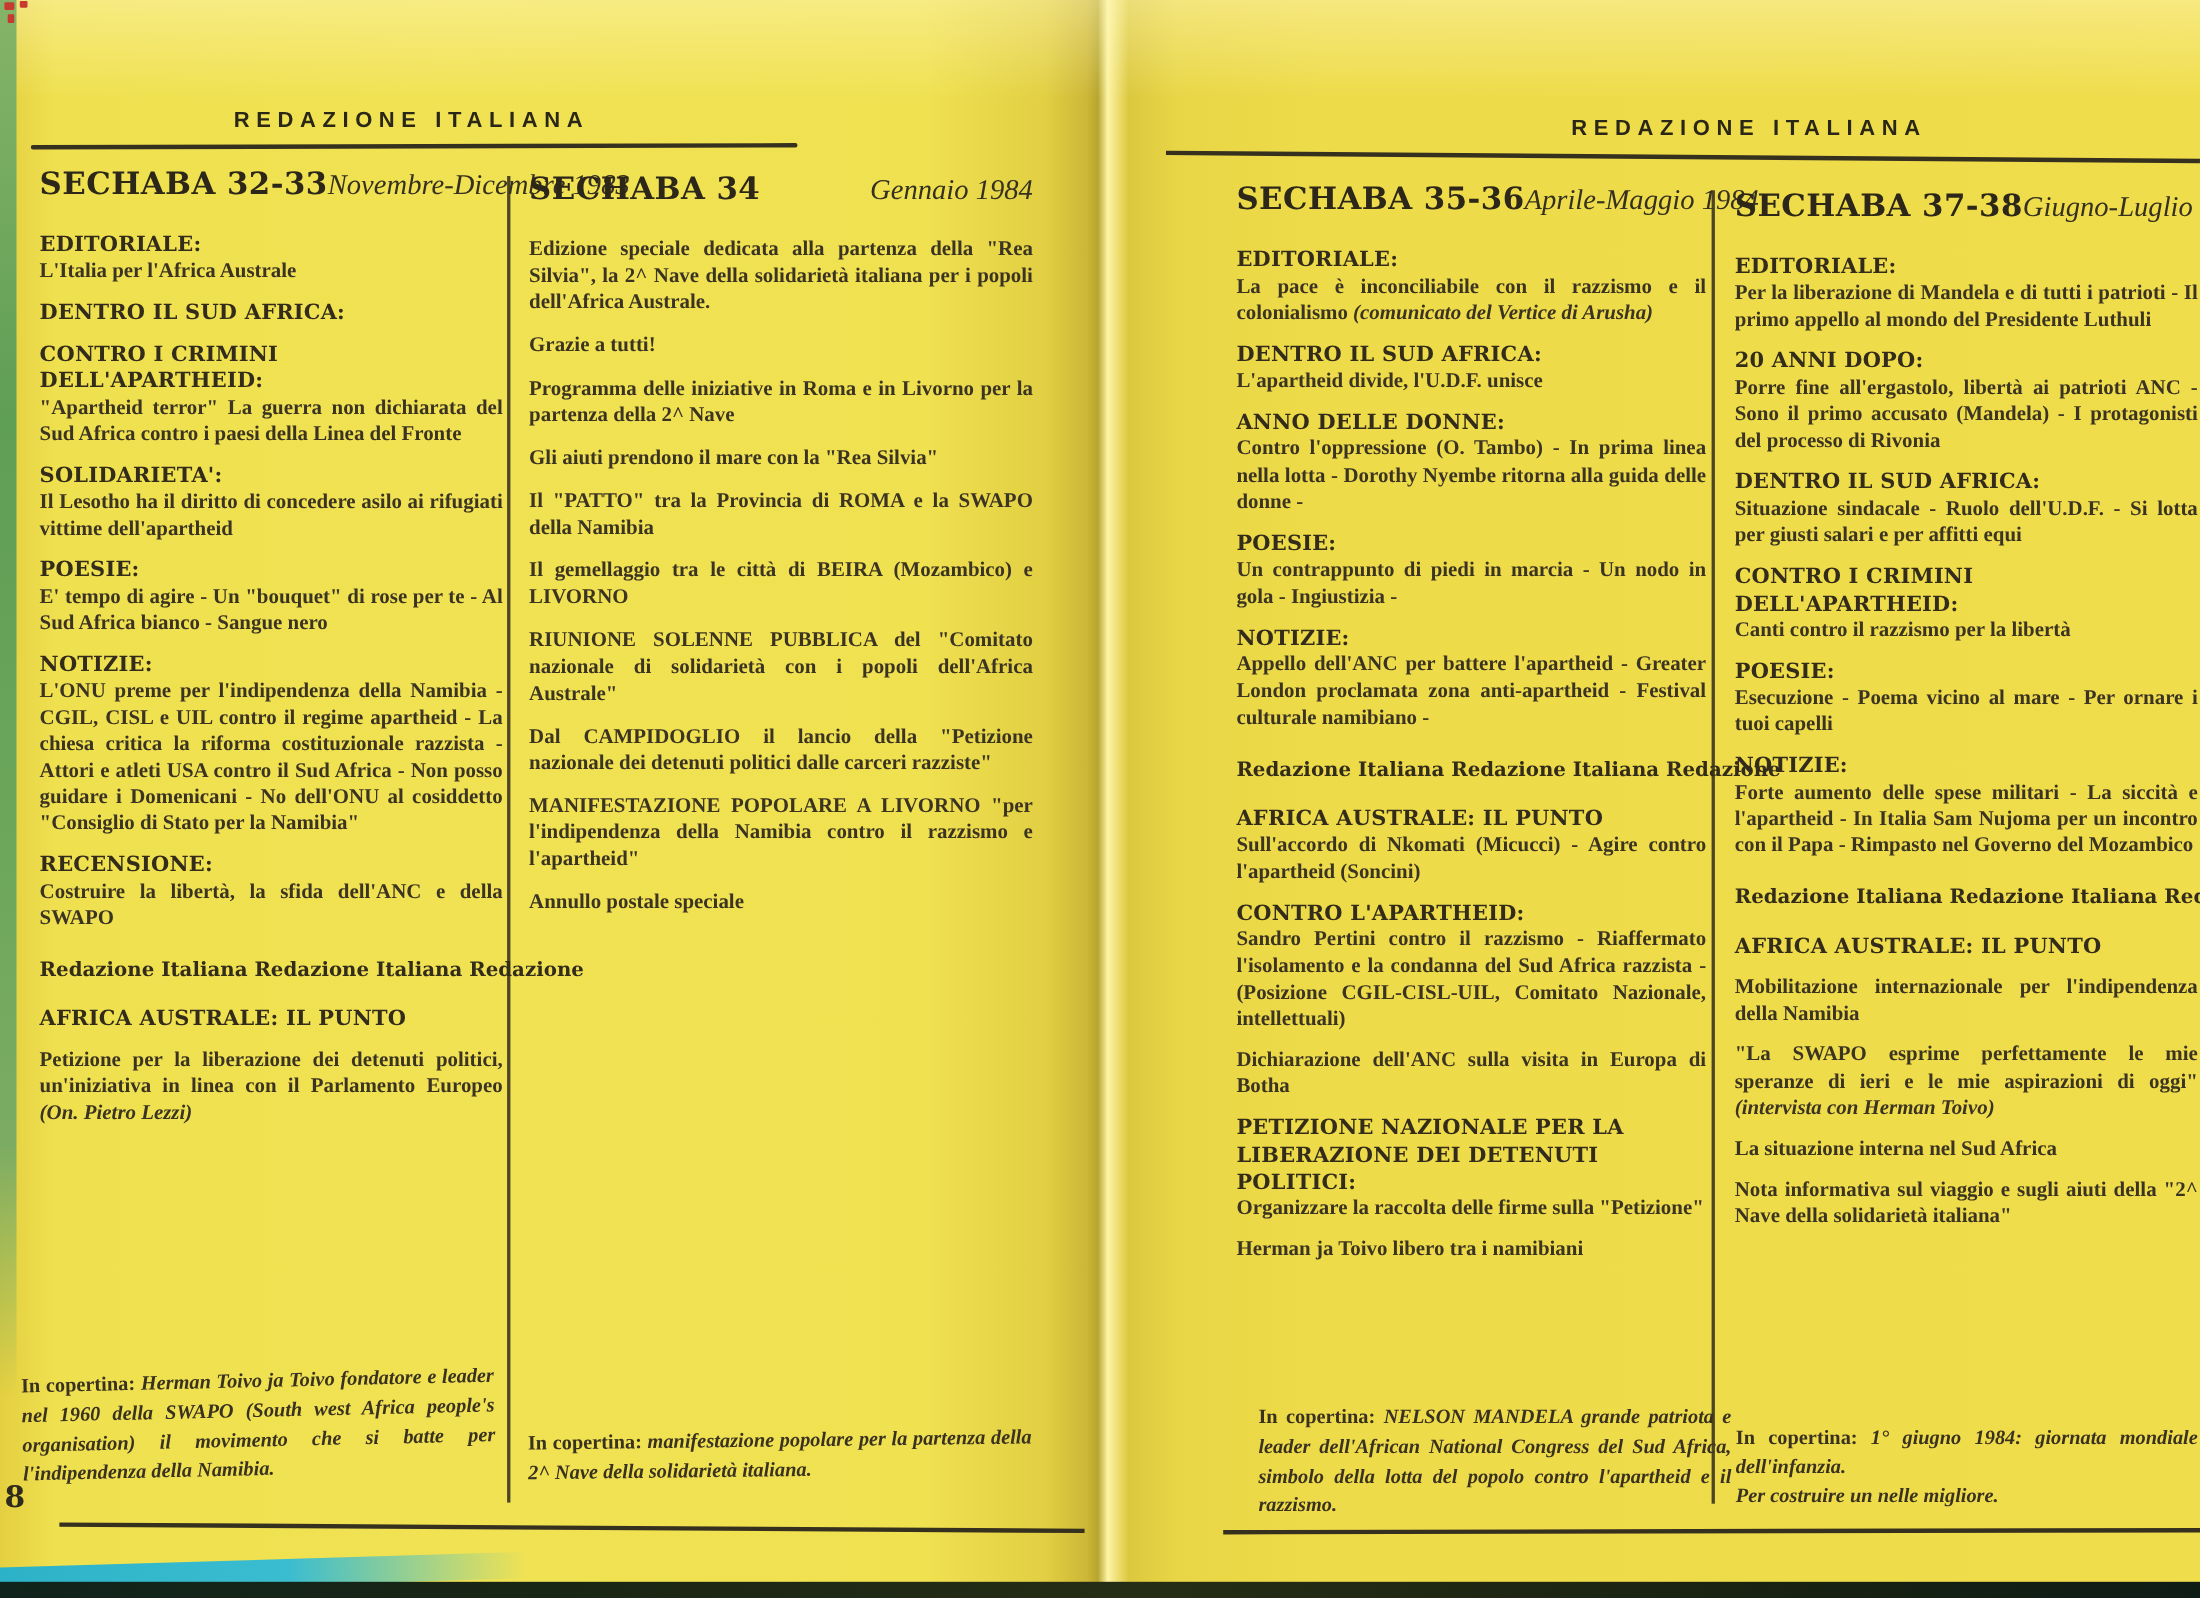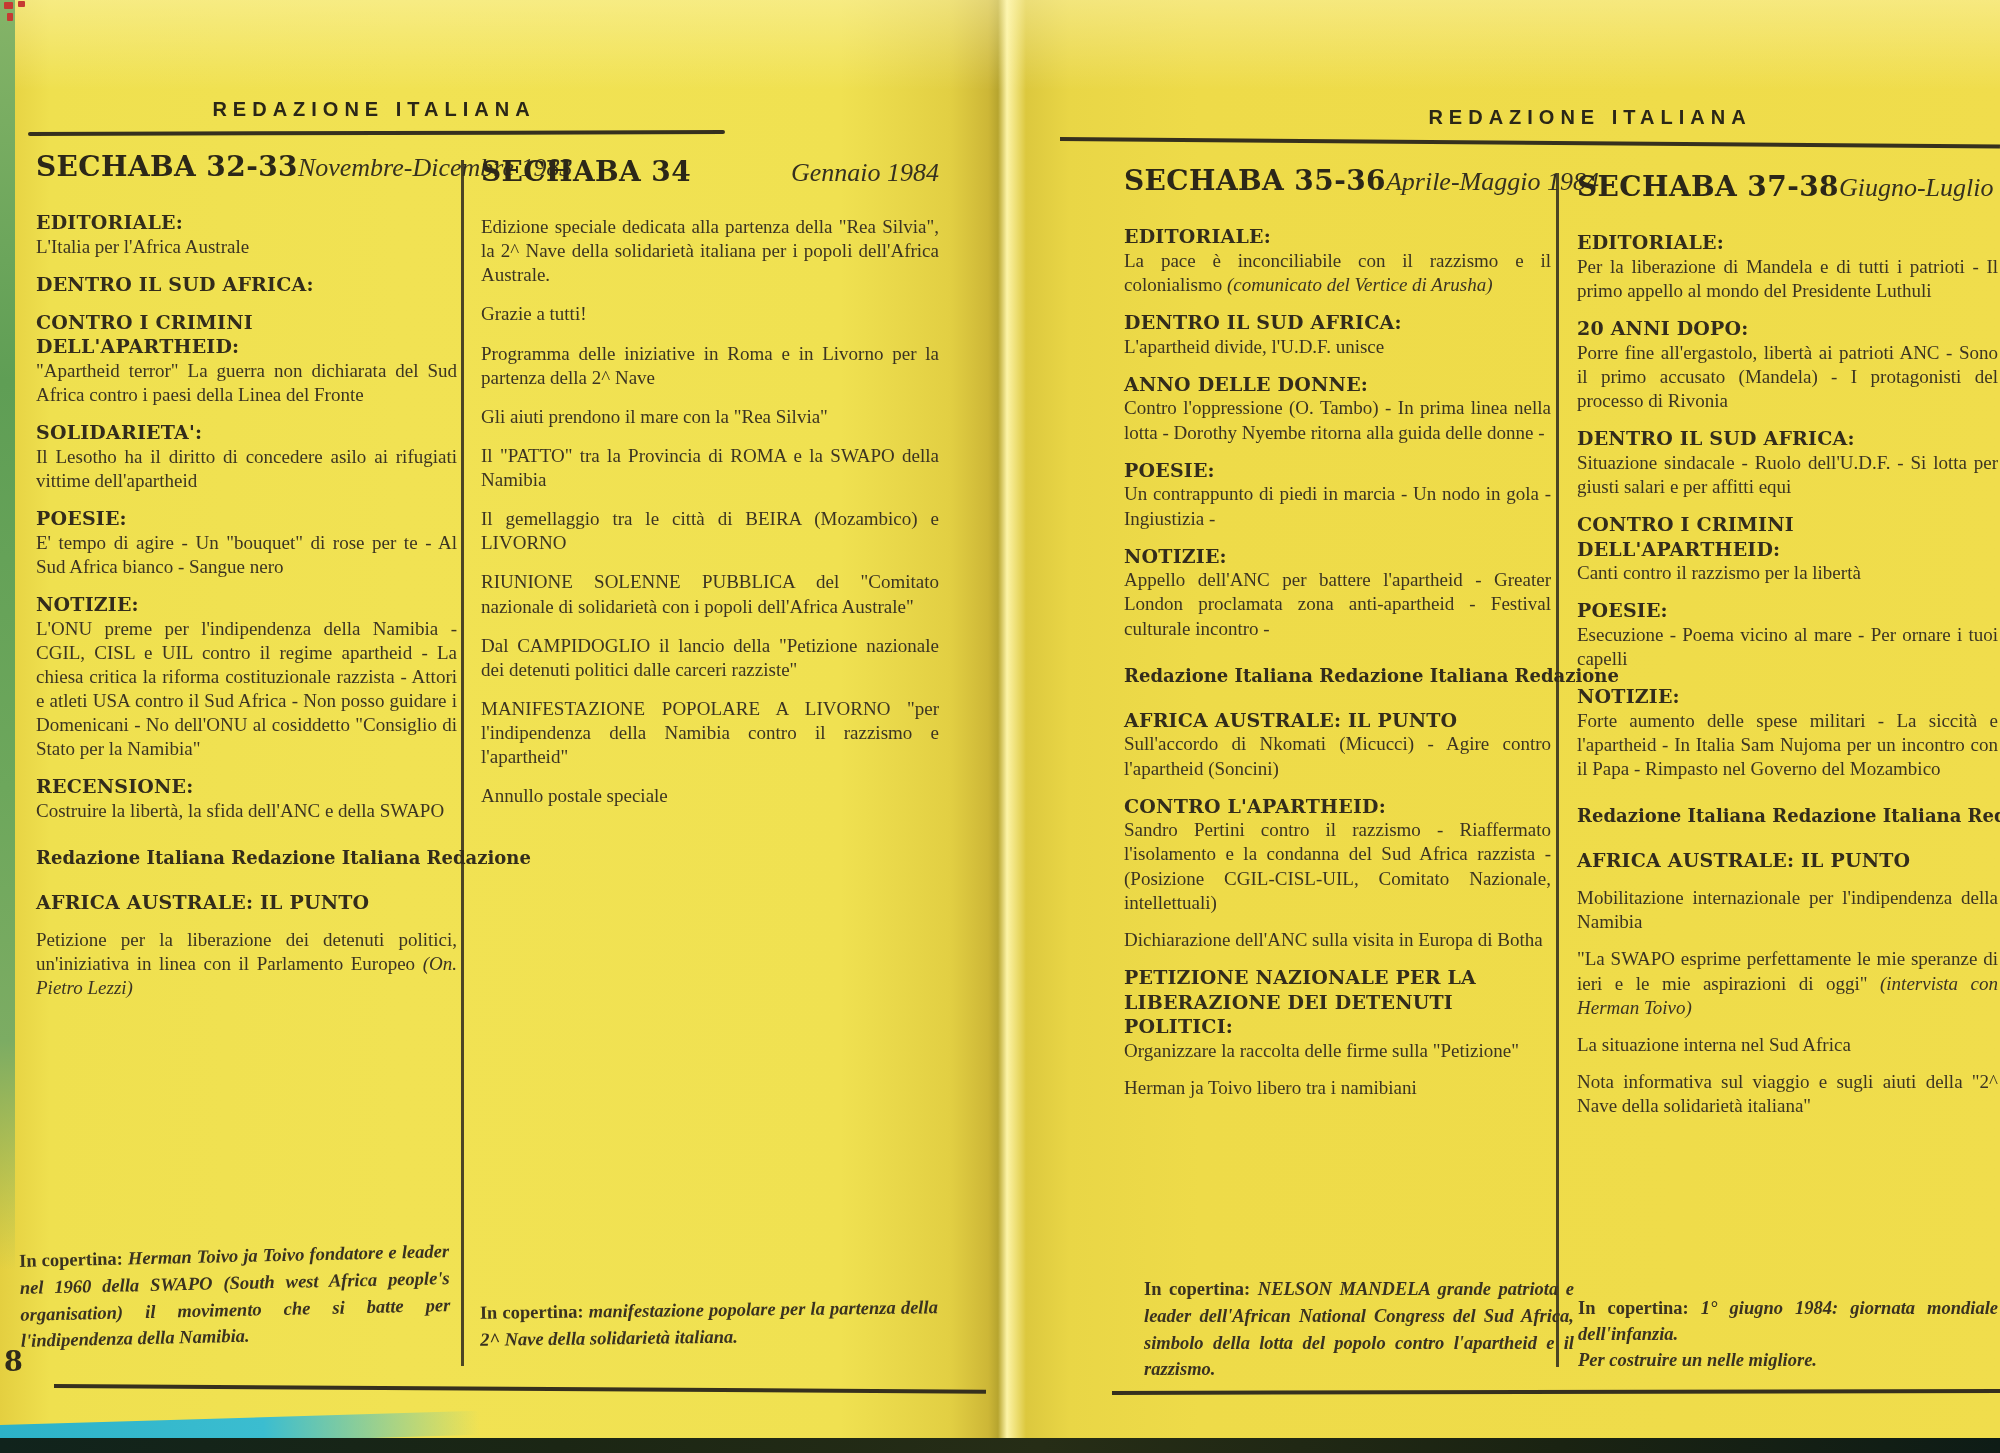--- a/index.html
+++ b/index.html
@@ -41,21 +41,21 @@
   #i2{left:1124px;top:164px;width:427px;}
   #i3{left:1577px;top:170px;width:421px;}
   .title-row{display:flex;justify-content:space-between;align-items:baseline;margin-bottom:27px;}
   .issue-title{font-family:"DejaVu Serif",serif;font-weight:bold;font-size:28px;
     letter-spacing:.4px;color:#2c2718;white-space:nowrap;}
   .issue-date{font-style:italic;font-size:26px;color:#35301f;white-space:nowrap;}
   .block{margin-bottom:13px;}
   #i1 .block{margin-bottom:15px;}
   .block .h{font-family:"DejaVu Serif",serif;font-weight:bold;font-size:19px;line-height:1.3;
     color:#332c1b;letter-spacing:.2px;}
-  .block .t{font-weight:normal;font-size:19px;line-height:1.27;text-align:justify;color:#3c3422;}
+  .block .t{font-weight:bold;font-size:19px;line-height:1.27;text-align:justify;color:#3c3422;}
   .em{font-style:italic;}
   .accent{color:#653723;}
   .filler{font-family:"DejaVu Serif",serif;font-weight:bold;font-size:18px;white-space:nowrap;
     margin:24px 0 22px;color:#332c1b;}
 
   .cover{position:absolute;font-size:18.5px;line-height:1.45;color:#3a3220;
     font-weight:bold;text-align:justify;}
   .cover .ct{font-style:italic;}
   #cover0{left:20px; top:1243px;width:430px;transform:rotate(-1.3deg);}
   #cover1{left:480px;top:1297px;width:458px;transform:rotate(-.7deg);}
@@ -183,21 +183,21 @@
         <div class="block">
           <div class="h">ANNO DELLE DONNE:</div>
           <div class="t">Contro l'oppressione (O. Tambo) - In prima linea nella lotta - Dorothy Nyembe ritorna alla guida delle donne -</div>
         </div>
         <div class="block">
           <div class="h">POESIE:</div>
           <div class="t">Un contrappunto di piedi in marcia - Un nodo in gola - Ingiustizia -</div>
         </div>
         <div class="block">
           <div class="h">NOTIZIE:</div>
-          <div class="t">Appello dell'ANC per battere l'apartheid - Greater London proclamata zona anti-apartheid - Festival culturale incontro -</div>
+          <div class="t">Appello dell'ANC per battere l'apartheid - Greater London proclamata zona anti-apartheid - Festival culturale namibiano -</div>
         </div>
         <div class="filler">Redazione Italiana Redazione Italiana Redazione</div>
         <div class="block">
           <div class="h">AFRICA AUSTRALE: IL PUNTO</div>
           <div class="t">Sull'accordo di Nkomati (Micucci) - Agire contro l'apartheid (Soncini)</div>
         </div>
         <div class="block">
           <div class="h">CONTRO L'APARTHEID:</div>
           <div class="t">Sandro Pertini contro il razzismo - Riaffermato l'isolamento e la condanna del Sud Africa razzista - (Posizione CGIL-CISL-UIL, Comitato Nazionale, intellettuali)</div>
         </div>

